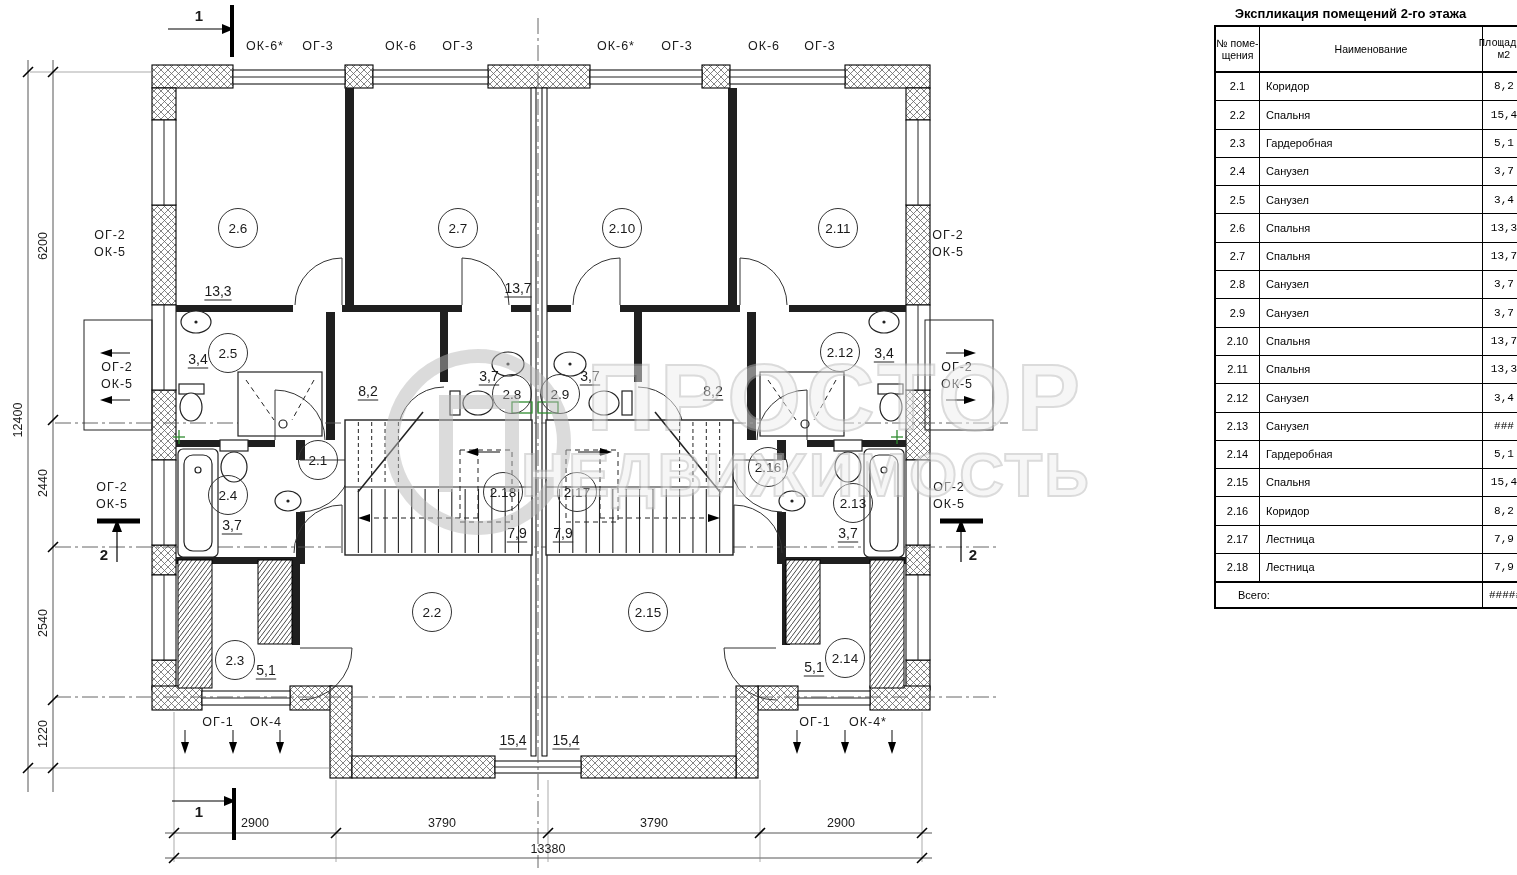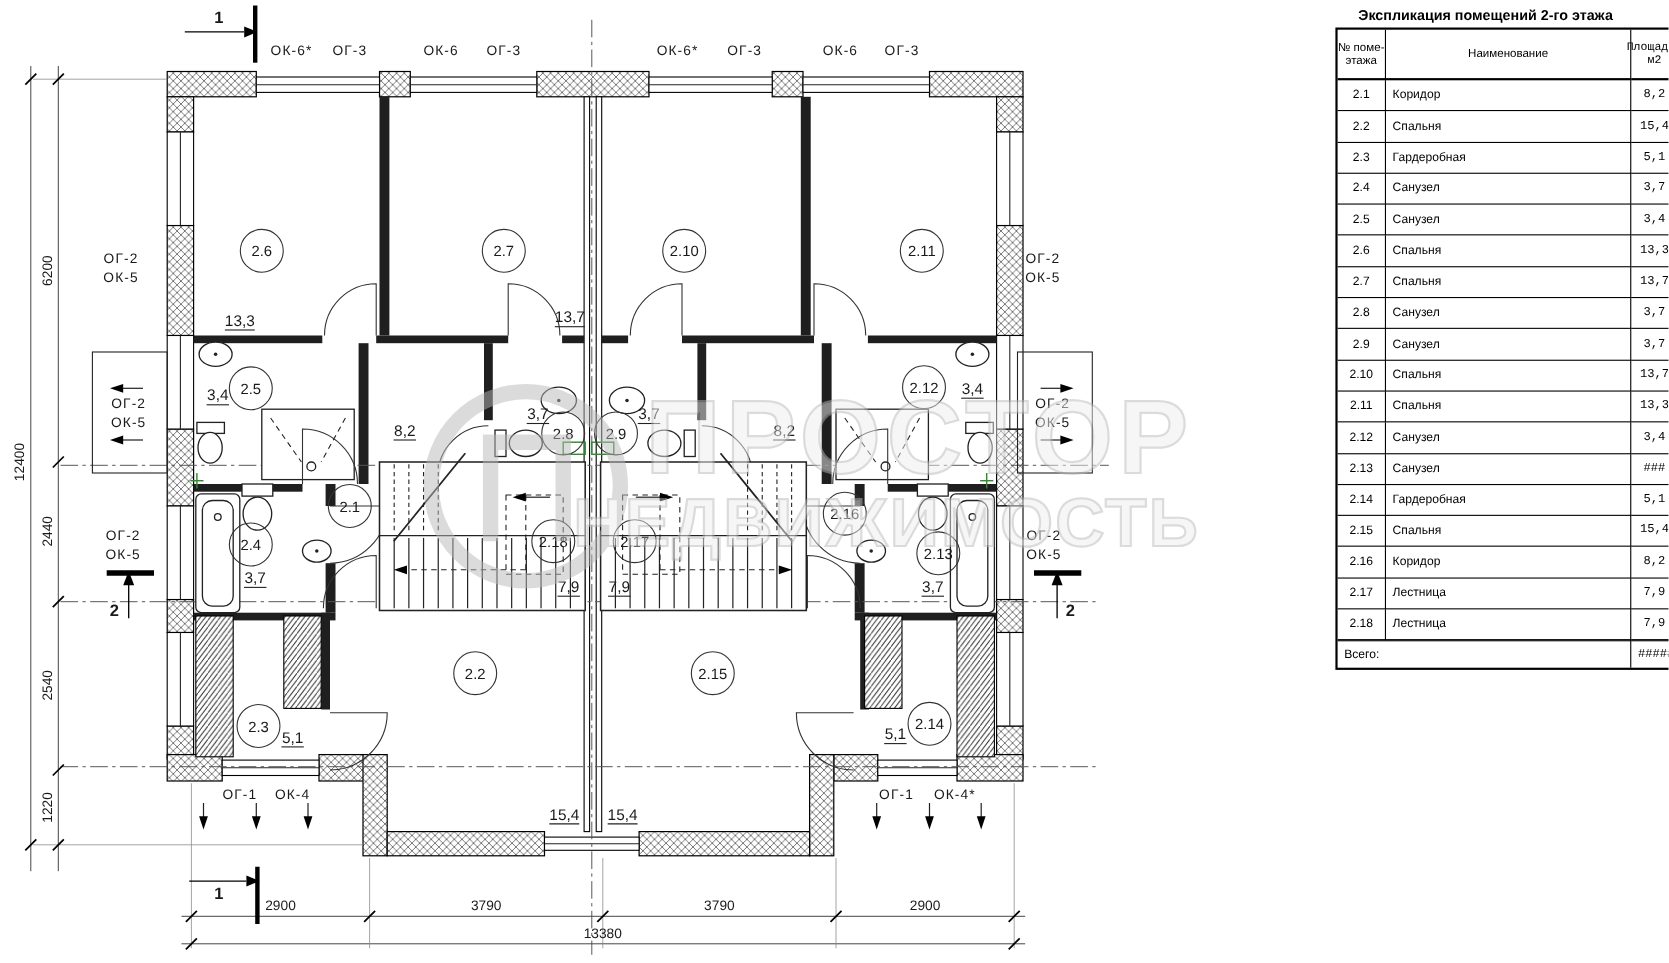--- a/index.html
+++ b/index.html
@@ -26,21 +26,21 @@
   .tbl{position:absolute;left:1196px;top:25px;width:309px;display:grid;
        grid-template-columns:44px 223px 42px;
        grid-template-rows:46px repeat(18,28.3px) 25px;
        border:2px solid #000;box-sizing:content-box;background:#fff;font-size:11px;color:#000;margin-left:18px;}
   .tbl .c{border-right:1px solid #000;border-bottom:1px solid #000;
           display:flex;align-items:center;justify-content:center;text-align:center;line-height:1.15;}
   .tbl .c.last{border-right:none;font-family:Liberation Mono, monospace;}
   .tbl .c.hdr{border-bottom:2px solid #000;font-size:10.5px;flex-direction:column;}
   .tbl .c.name{justify-content:flex-start;padding-left:6px;text-align:right;}
   .tbl .c.tot{border-bottom:none;border-top:1px solid #000;}
-  .tbl .c.totlbl{grid-column:1/3;justify-content:flex-start;padding-left:6px;}
+  .tbl .c.totlbl{grid-column:1/3;justify-content:flex-start;padding-left:22px;}
   .tbl .c.totval{justify-content:flex-end;padding-right:3px;}
 </style>
 </head>
 <body>
 
 <div class="stage">
 
 <svg id="plan-svg" width="1110" height="875" viewBox="0 0 1110 875" style="position:absolute;left:0;top:0;">
   <defs>
     <pattern id="hx" width="7" height="7" patternUnits="userSpaceOnUse">
@@ -497,21 +497,21 @@
     <path d="M446,492 L446,402 L512,402 L512,492" fill="none" stroke="#b9b9b9" stroke-width="14"></path>
     <text class="wm-stroke" x="836" y="430" font-size="95" text-anchor="middle" letter-spacing="5">ПРОСТОР</text>
     <text class="wm-stroke" x="806" y="496" font-size="62" text-anchor="middle" letter-spacing="2">НЕДВИЖИМОСТЬ</text>
   </g>
 </svg>
 
 <div class="expl-title">Экспликация помещений 2-го этажа</div>
 <div class="tbl">
   <div class="c hdr">
     <span>№ поме-</span>
-        <span>этажа</span>
+        <span>щения</span>
   </div>
   <div class="c hdr">Наименование</div>
   <div class="c hdr last">Площадь, м2</div>
 
 <div class="c ">2.1</div>
       <div class="c name">Коридор</div>
       <div class="c last">8,2</div>
       <div class="c ">2.2</div>
       <div class="c name">Спальня</div>
       <div class="c last">15,4</div>

